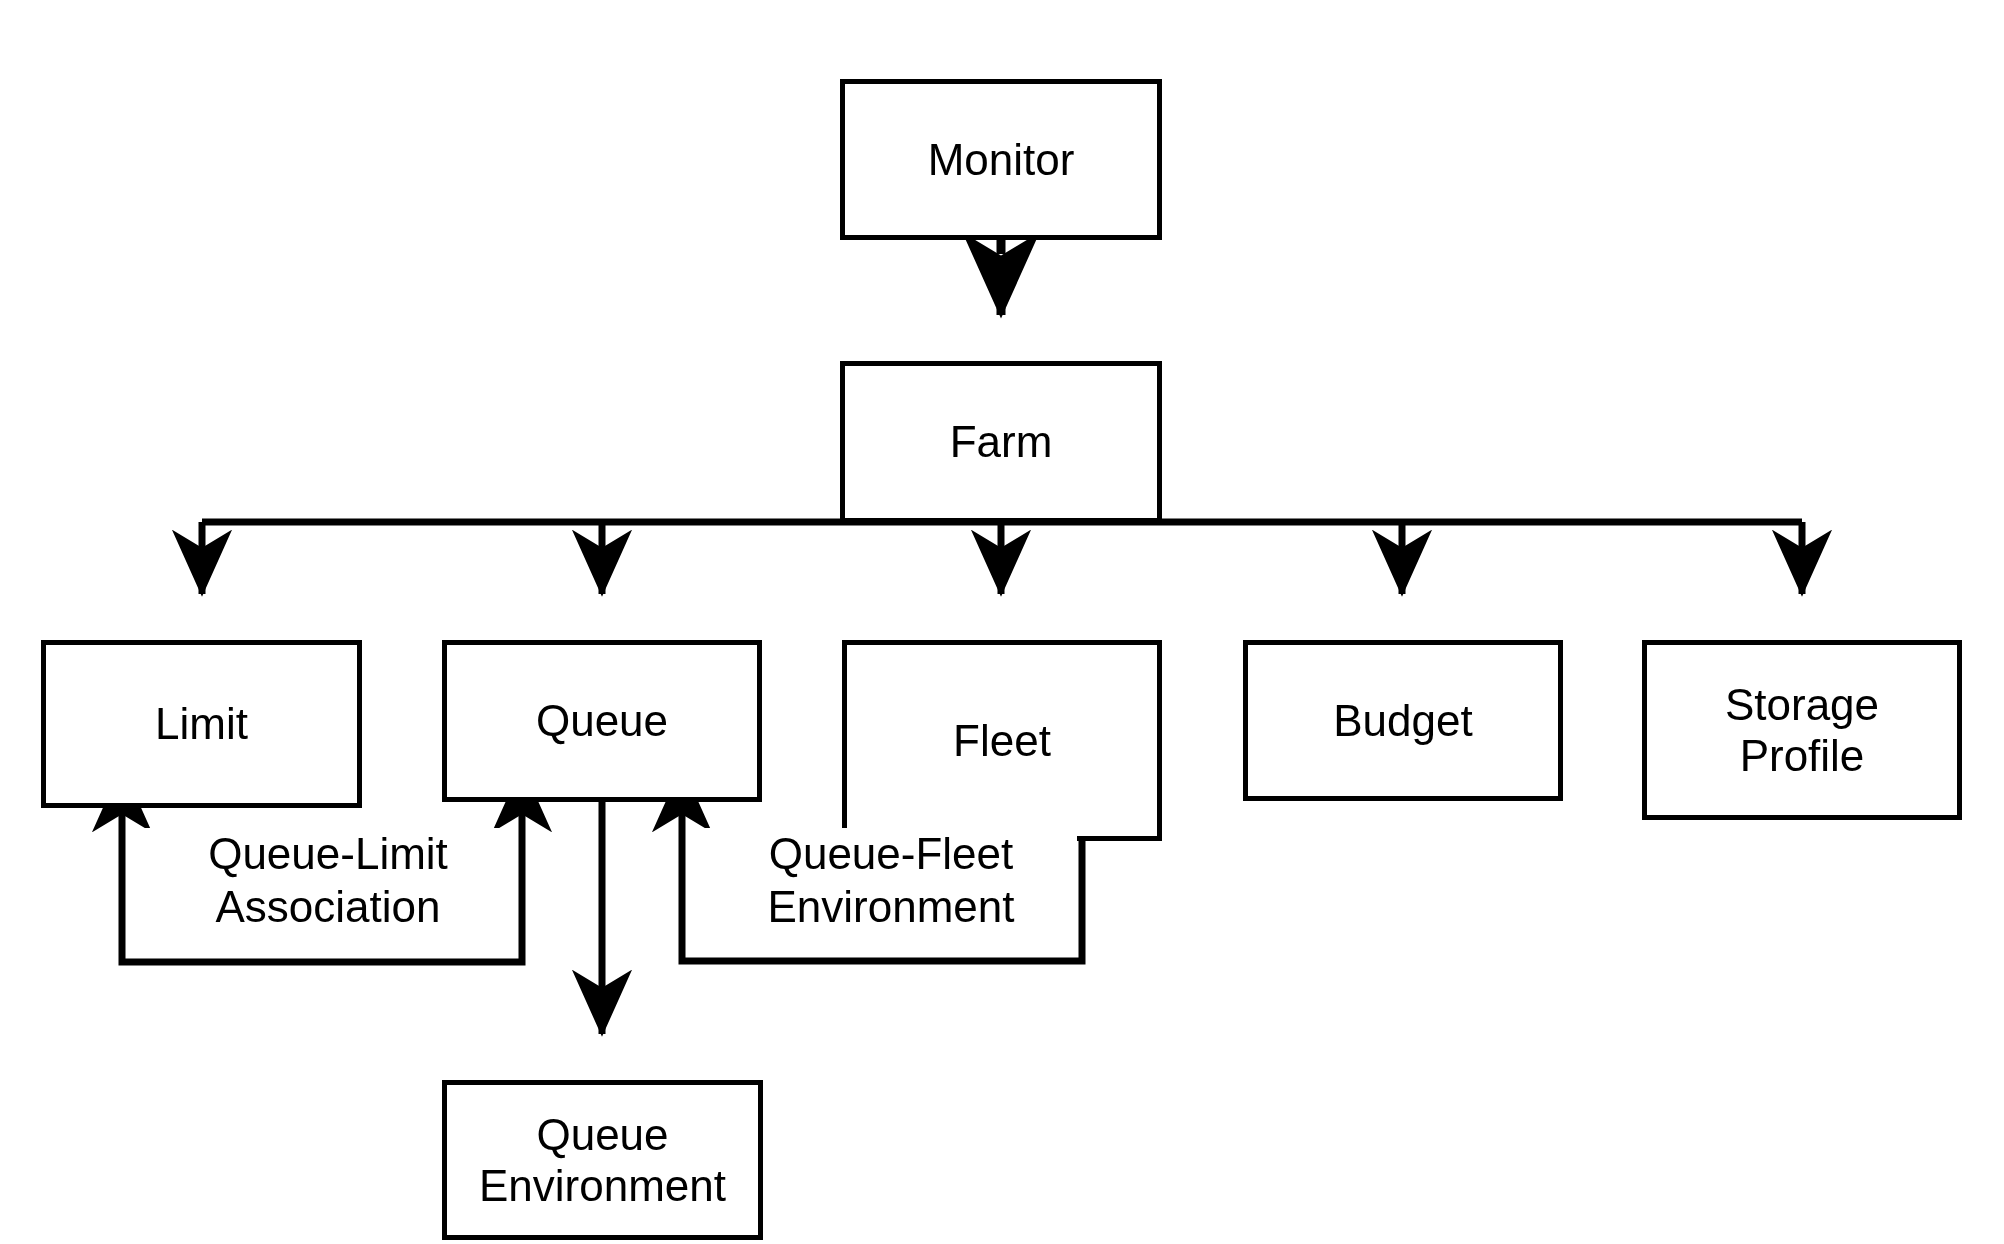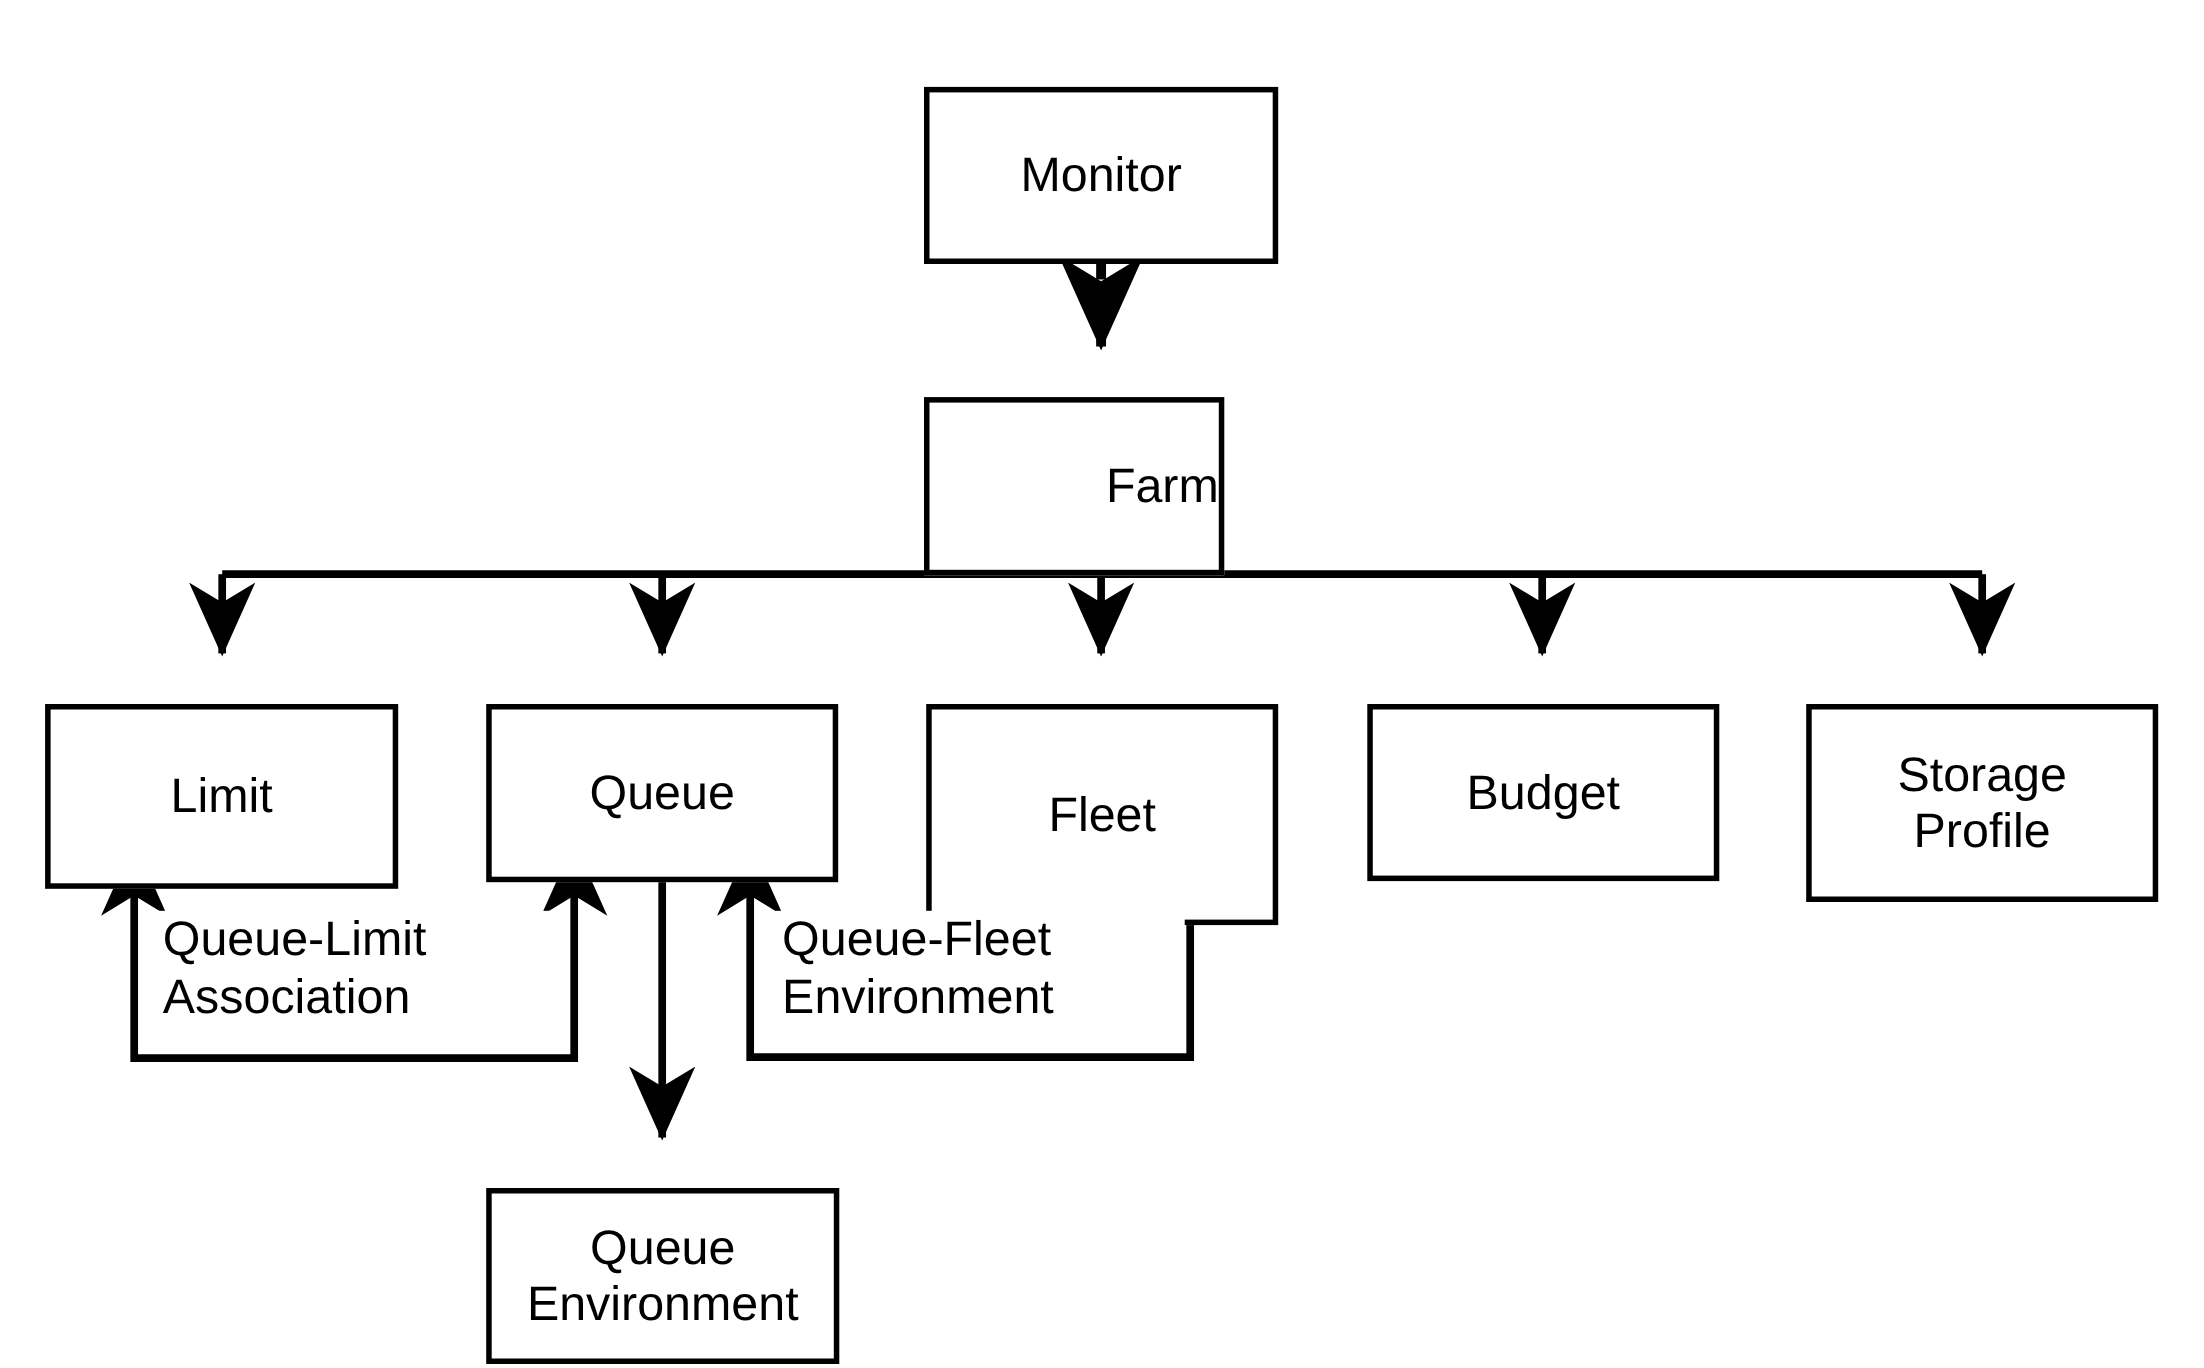--- a/index.html
+++ b/index.html
@@ -42,20 +42,21 @@
     color: #000000;
     white-space: pre-line;
     letter-spacing: 0px;
   }
   .edge-label {
     position: absolute;
     font-family: "Liberation Sans", sans-serif;
     font-size: 44px;
     line-height: 1.2;
     color: #000000;
+    text-align: center;
     white-space: pre-line;
     background: #ffffff;
     padding: 0 6px;
   }
 </style>
 </head>
 <body>
 
 <div id="diagram-root">
 
@@ -101,21 +102,21 @@
       <path d="M 682,768 L 682,961 L 1082,961 L 1082,768" fill="none" stroke="#000000" stroke-width="7"></path>
       <line x1="682" y1="800" x2="682" y2="768" stroke="#000000" stroke-width="7" marker-end="url(#arrowhead)"></line>
       <line x1="1082" y1="800" x2="1082" y2="768" stroke="#000000" stroke-width="7" marker-end="url(#arrowhead)"></line>
     </g>
   </svg>
 
   <div class="node-box" style="left:840px; top:39px; width:322px; height:161px;">
     <span class="node-label">Monitor</span>
   </div>
 
-  <div class="node-box" style="left:840px; top:321px; width:273px; height:162px;justify-content:flex-end;">
+  <div class="node-box" style="left:840px; top:321px; width:322px; height:162px;">
     <span class="node-label">Farm</span>
   </div>
 
   <div class="node-box" style="left:41px; top:600px; width:321px; height:168px;">
     <span class="node-label">Limit</span>
   </div>
 
   <div class="node-box" style="left:442px; top:600px; width:320px; height:162px;">
     <span class="node-label">Queue</span>
   </div>

